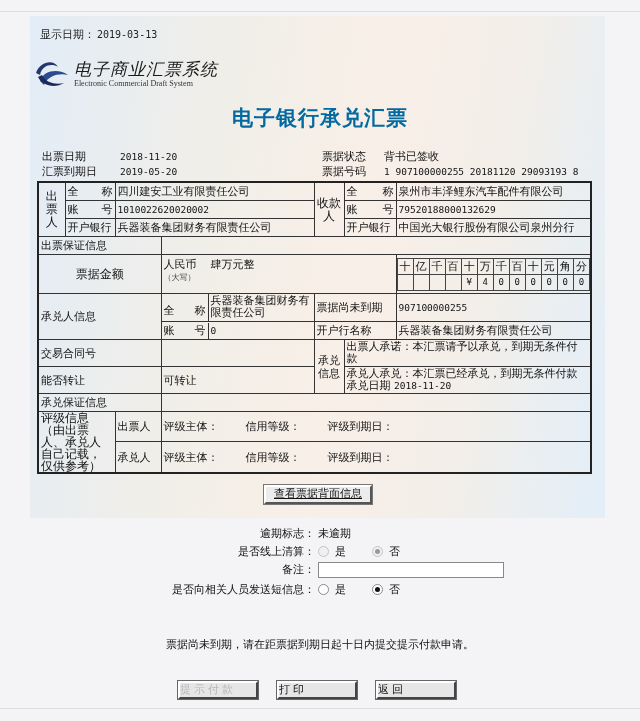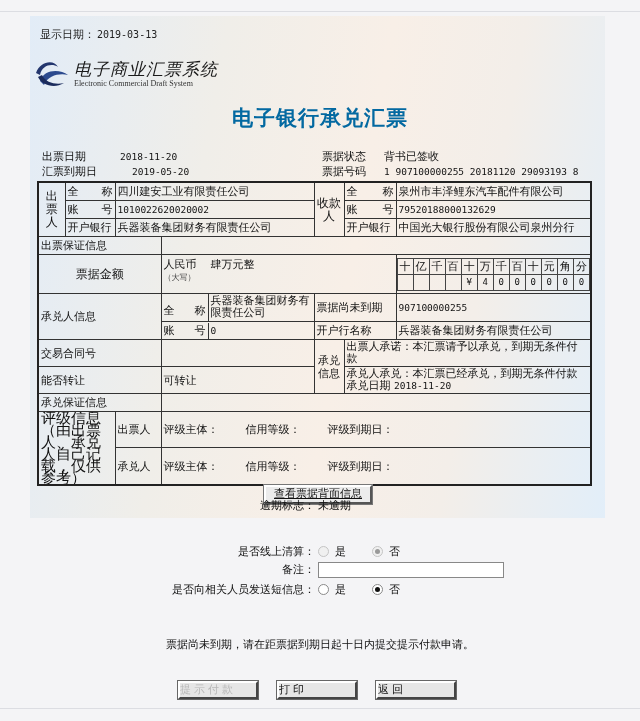--- a/index.html
+++ b/index.html
@@ -62,21 +62,21 @@
     <div class="en">Electronic Commercial Draft System</div>
   </div>
 </div>
 
 <div class="title">电子银行承兑汇票</div>
 
 <div class="meta" style="left:42px;top:149px;">
   <span class="k">出票日期</span><span class="mono" style="margin-left:16px">2018-11-20</span>
 </div>
 <div class="meta" style="left:42px;top:164px;">
-  <span class="k">汇票到期日</span><span class="mono" style="margin-left:28px">2019-05-20</span>
+  <span class="k">汇票到期日</span><span class="mono" style="margin-left:16px">2019-05-20</span>
 </div>
 <div class="meta" style="left:322px;top:149px;">
   <span class="k">票据状态</span><span>背书已签收</span>
 </div>
 <div class="meta" style="left:322px;top:164px;">
   <span class="k">票据号码</span><span class="mono">1 907100000255 20181120 29093193 8</span>
 </div>
 
 <table class="bill">
   <colgroup>
@@ -220,38 +220,38 @@
       <div>承兑人承兑：本汇票已经承兑，到期无条件付款</div>
       <div><span>承兑日期</span> <span class="mono">2018-11-20</span></div>
     </td>
   </tr>
   <tr>
     <td colspan="3">承兑保证信息</td>
     <td colspan="5"></td>
   </tr>
 
   <tr>
-    <td colspan="2" rowspan="2" class="wrap" style="font-size:15px;margin-left:16px;">评级信息（由出票人、承兑人自己记载，仅供参考）</td>
+    <td colspan="2" rowspan="2" class="wrap" style="font-size:12px;margin-left:16px;">评级信息（由出票人、承兑人自己记载，仅供参考）</td>
     <td style="height:22px;">出票人</td>
     <td colspan="5">
       <span style="display:inline-block;width:82px">评级主体：</span><span style="display:inline-block;width:82px">信用等级：</span><span>评级到期日：</span>
     </td>
   </tr>
   <tr>
     <td style="height:22px;">承兑人</td>
     <td colspan="5">
       <span style="display:inline-block;width:82px">评级主体：</span><span style="display:inline-block;width:82px">信用等级：</span><span>评级到期日：</span>
     </td>
   </tr>
 </tbody>
   </table>
 
 <div class="btn" style="left:264px;top:485px;width:108px;height:19px;line-height:13px;"><span>查看票据背面信息</span></div>
 
-<div class="form-row" style="top:498px;font-family:Liberation Mono, monospace;">
+<div class="form-row" style="top:526px;font-family:Liberation Mono, monospace;">
   <span class="k">逾期标志：</span>
   <span class="v">未逾期</span>
 </div>
 <div class="form-row" style="top:544px;">
   <span class="k">是否线上清算：</span>
   <span class="v">
     <span class="radio dis"></span>
       <span style="margin-right:26px;">是</span>
     <span class="radio dis on"></span>
       <span>否</span>

